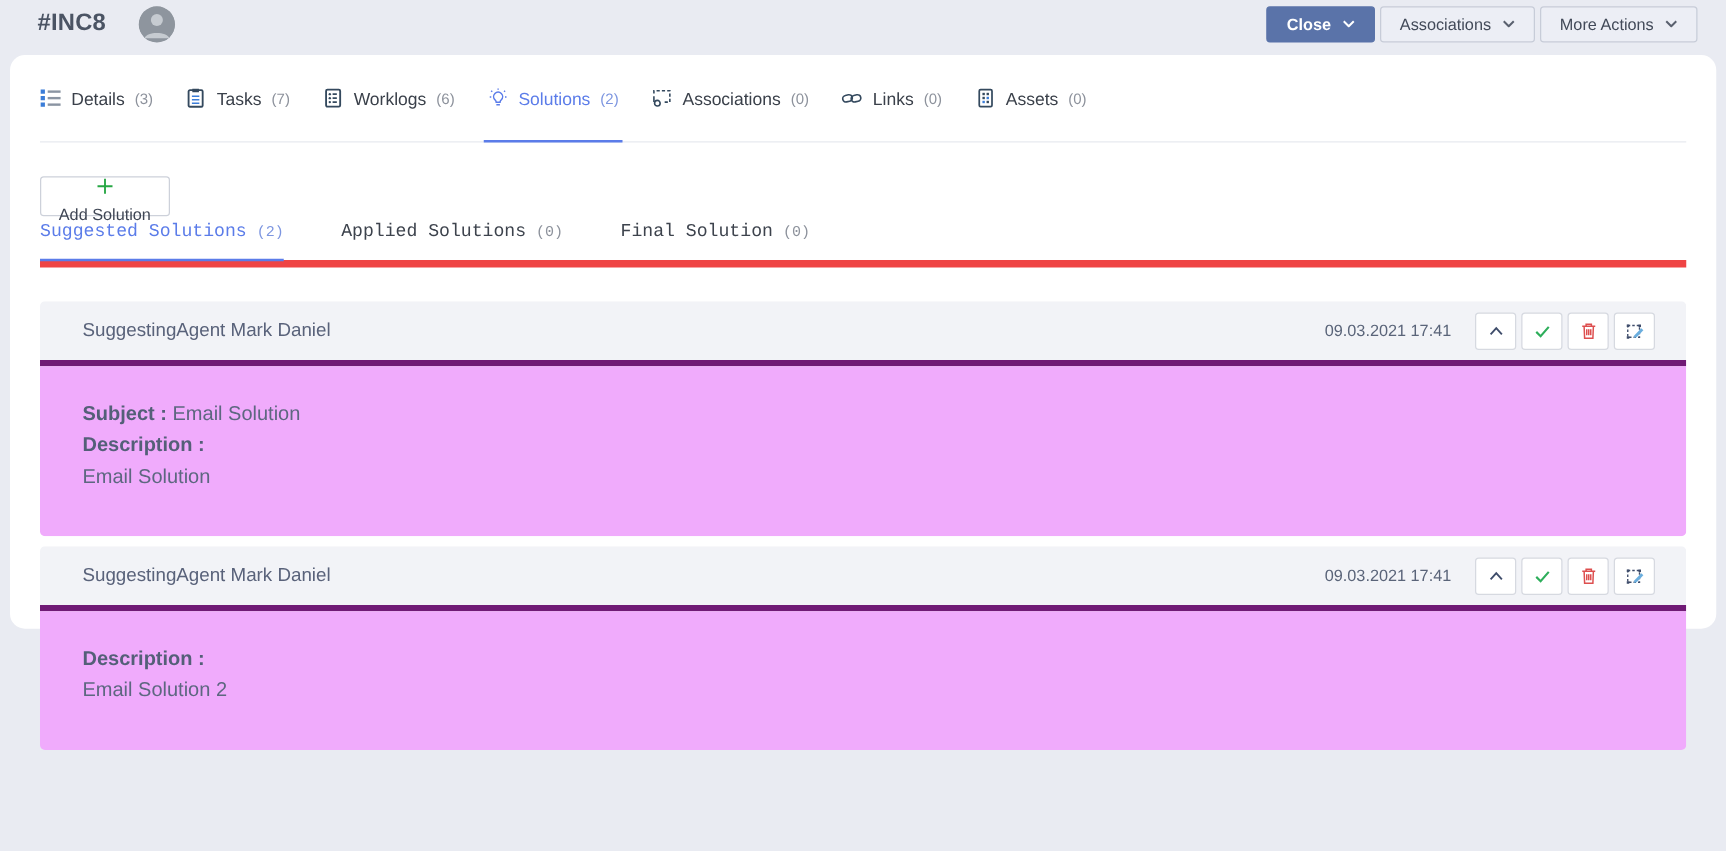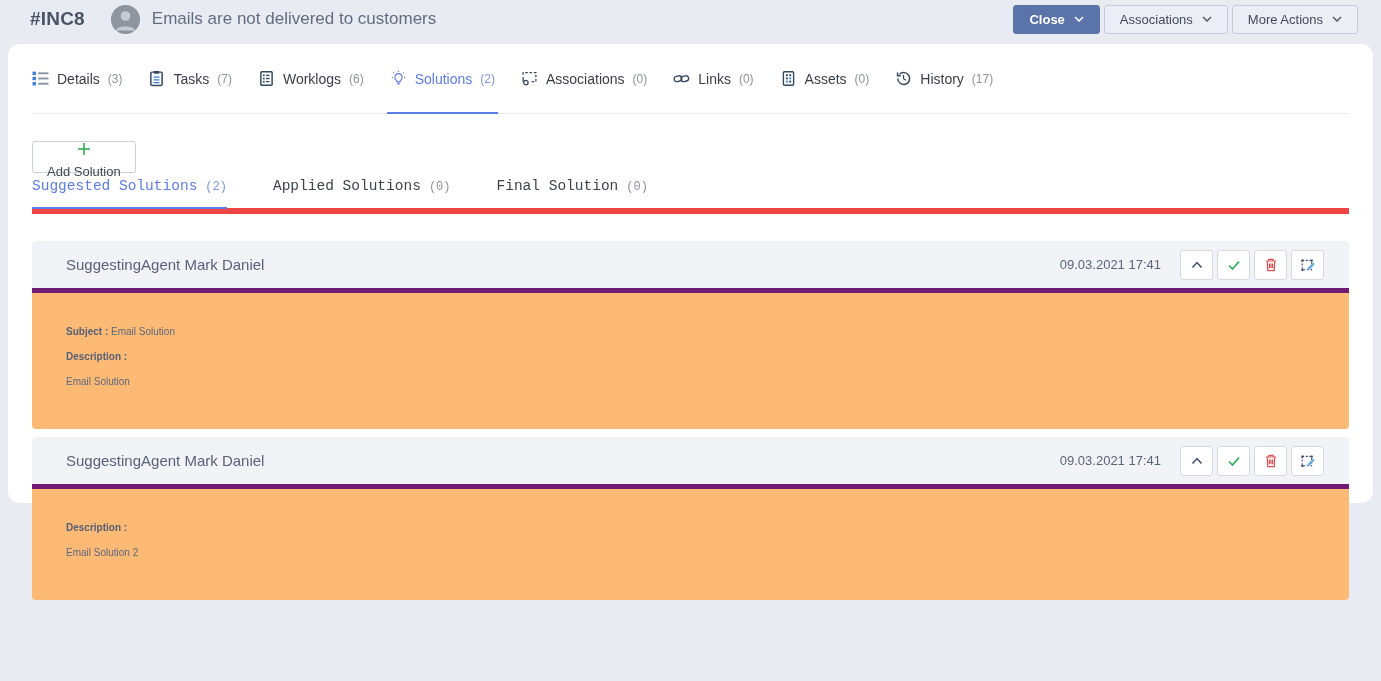--- a/index.html
+++ b/index.html
@@ -174,41 +174,40 @@
     border: 1px solid #d6d9e0;
     border-radius: 3px;
     display: inline-flex;
     align-items: center;
     justify-content: center;
     cursor: pointer;
     padding: 0;
   }
   .icon-btn svg { width: 16px; height: 16px; }
   .card-body {
-    background: #fdba74;
+    background: #f0abfc;
     padding: 26px 34px 35px;
-    font-size: 10px;
+    font-size: 16px;
     color: #5d6780;
   }
   .card-body .line { line-height: 25px; }
   .fld-label { font-weight: bold; color: #545f78; }
 </style>
 </head>
 <body>
 
 <header class="top-header">
   <span class="incident-id">#INC8</span>
   <span class="avatar">
     <svg viewBox="0 0 29 29">
       <circle cx="14.5" cy="14.5" r="14.5" fill="#8e959e"></circle>
       <circle cx="14.5" cy="11" r="4.8" fill="#c6cbd1"></circle>
       <path d="M4.5 25.5c2-5.5 18-5.5 20 0z" fill="#c6cbd1"></path>
     </svg>
   </span>
-  <span class="incident-title">Emails are not delivered to customers</span>
 
   <div class="header-actions">
     <button class="hdr-btn primary">
       <span>Close</span>
       <span class="chev">
         <svg width="10" height="6" viewBox="0 0 10 6" fill="none" stroke="#ffffff" stroke-width="1.6">
             <path d="M1 1l4 4 4-4"></path>
           </svg>
       </span>
     </button>
@@ -320,31 +319,20 @@
           <rect x="5.6" y="7" width="1.8" height="1.8" fill="#34495e"></rect>
             <rect x="8.7" y="7" width="1.8" height="1.8" fill="#3b7dd8"></rect>
           <rect x="5.6" y="10" width="1.8" height="1.8" fill="#3b7dd8"></rect>
             <rect x="8.7" y="10" width="1.8" height="1.8" fill="#34495e"></rect>
         </svg>
       </span>
       <span>Assets</span>
       <span class="count">(0)</span>
     </div>
 
-    <div class="tab">
-      <span class="tab-icon">
-        <svg viewBox="0 0 16 16" fill="none" stroke="#34495e" stroke-width="1.4">
-          <path d="M2.6 8a5.6 5.6 0 1 0 1.7-4"></path>
-          <path d="M2.4 2.3v3h3"></path>
-          <path d="M8 4.8v3.4l2.4 1.5" stroke-width="1.2"></path>
-        </svg>
-      </span>
-      <span>History</span>
-      <span class="count">(17)</span>
-    </div>
   </nav>
 
   <div class="content">
 
     <button class="add-btn">
       <span style="display:inline-flex">
         <svg width="14" height="14" viewBox="0 0 14 14" fill="none" stroke="#27a744" stroke-width="1.5">
             <path d="M7 1v12M1 7h12"></path>
           </svg>
       </span>

